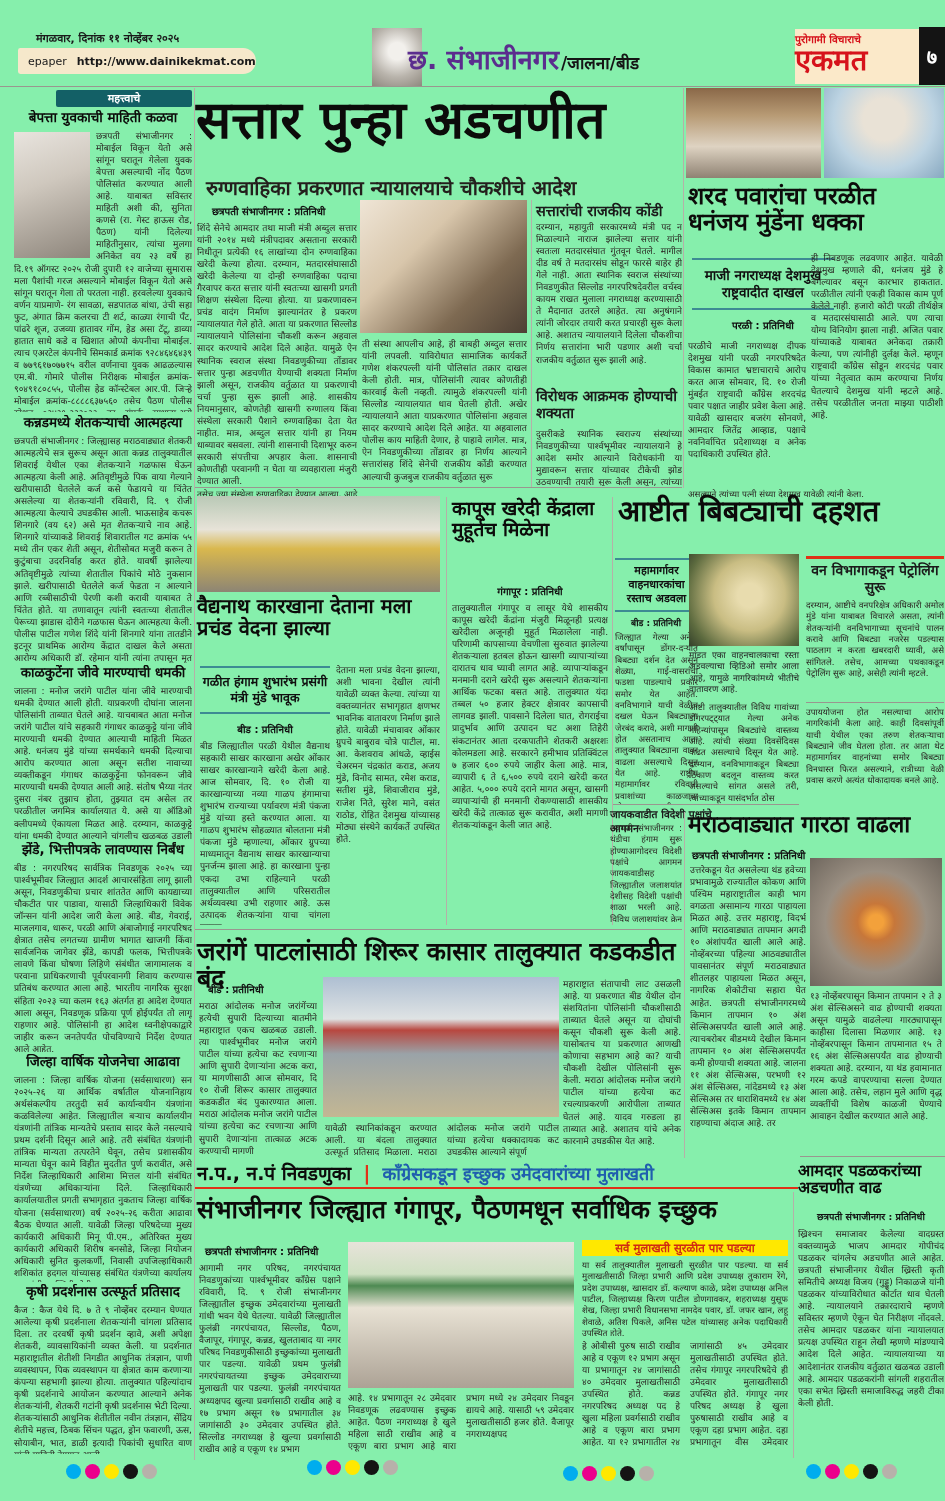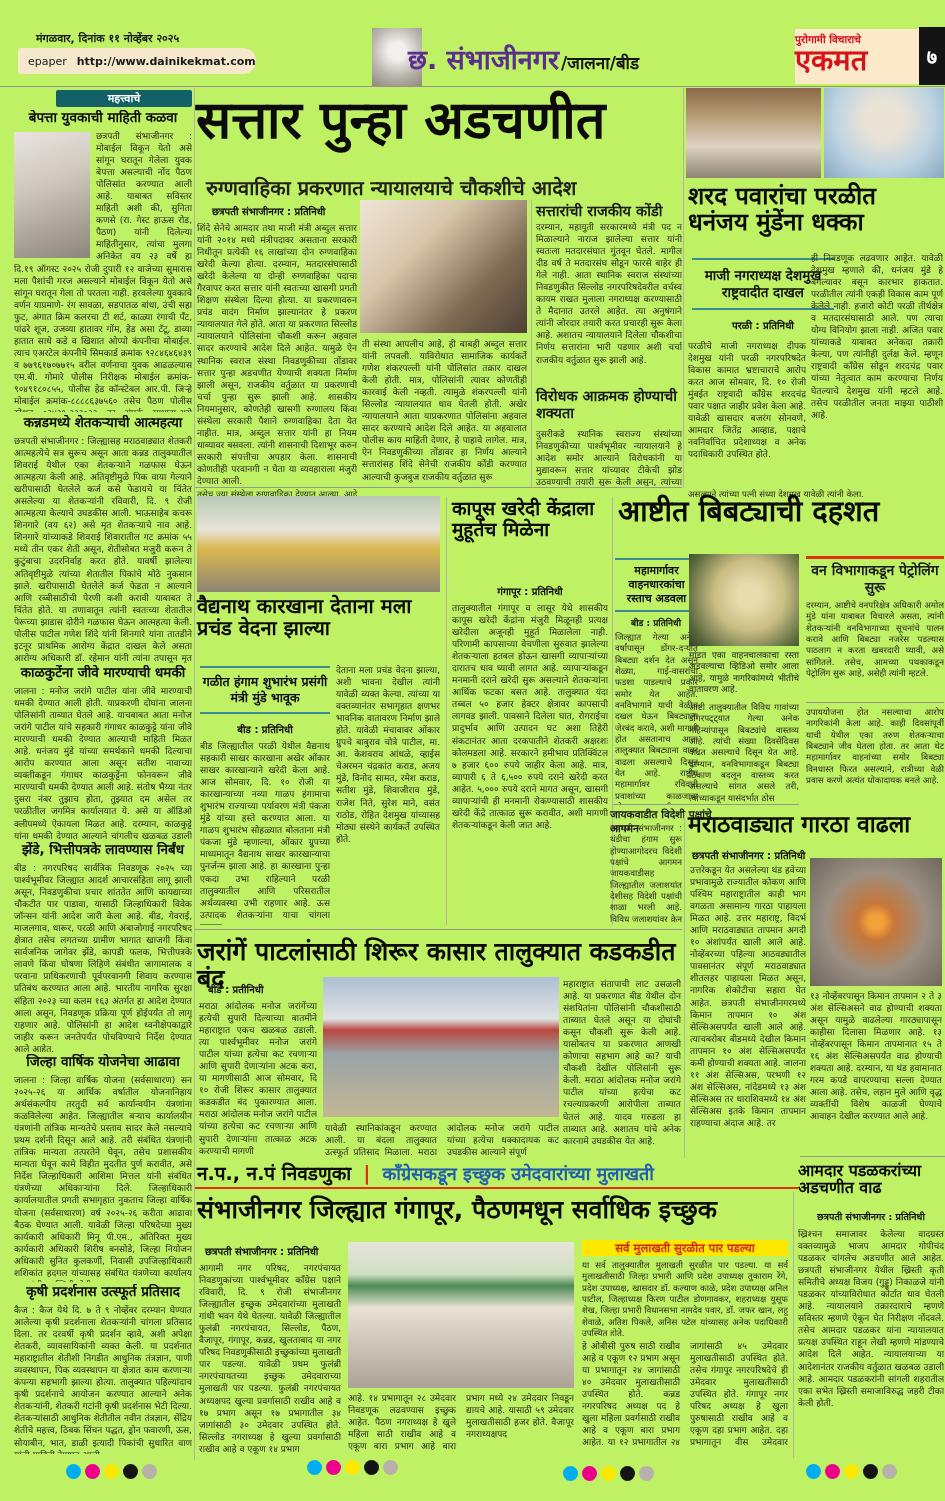--- a/index.html
+++ b/index.html
@@ -1,16 +1,16 @@
 <!DOCTYPE html>
 <html><head>
 <meta charset="utf-8">
 <style>
   html,body{margin:0;padding:0;background:#e8e6e0;}
-  .page{position:relative;width:945px;height:1501px;background:#bef264;margin:0 auto;
+  .page{position:relative;width:945px;height:1501px;background:#86efac;margin:0 auto;
         font-family:"DejaVu Sans","Liberation Sans",sans-serif;color:#1a1a1a;overflow:hidden;}
   .abs{position:absolute;box-sizing:border-box;}
   .body-sm{font-size:9px;line-height:1.34;text-align:justify;color:#28231f;overflow:hidden;}
   .body-xs{font-size:8.6px;line-height:1.32;text-align:justify;color:#28231f;overflow:hidden;}
   .headline{font-weight:bold;color:#0c0b0a;text-align:left;line-height:1.08;}
   .art-title{font-weight:bold;font-size:13.5px;text-align:center;color:#0c0b0a;line-height:1.05;overflow:hidden;}
   .byline{font-weight:bold;font-size:10px;text-align:center;color:#111;}
   .tbar{background:#136066;color:#fff;font-weight:bold;font-size:11px;text-align:center;line-height:17px;border-radius:2px;}
   .subhead-box{border-top:2px solid #3d8b93;border-bottom:2px solid #3d8b93;font-weight:bold;text-align:center;
                display:flex;align-items:center;justify-content:center;line-height:1.25;color:#101010;}

